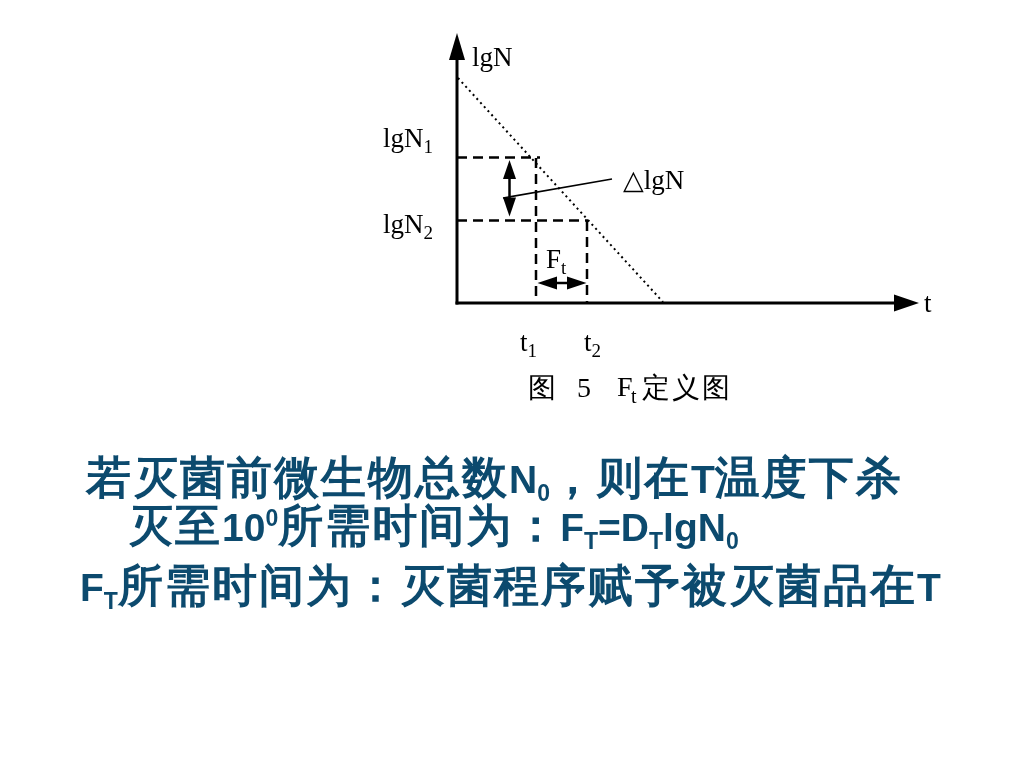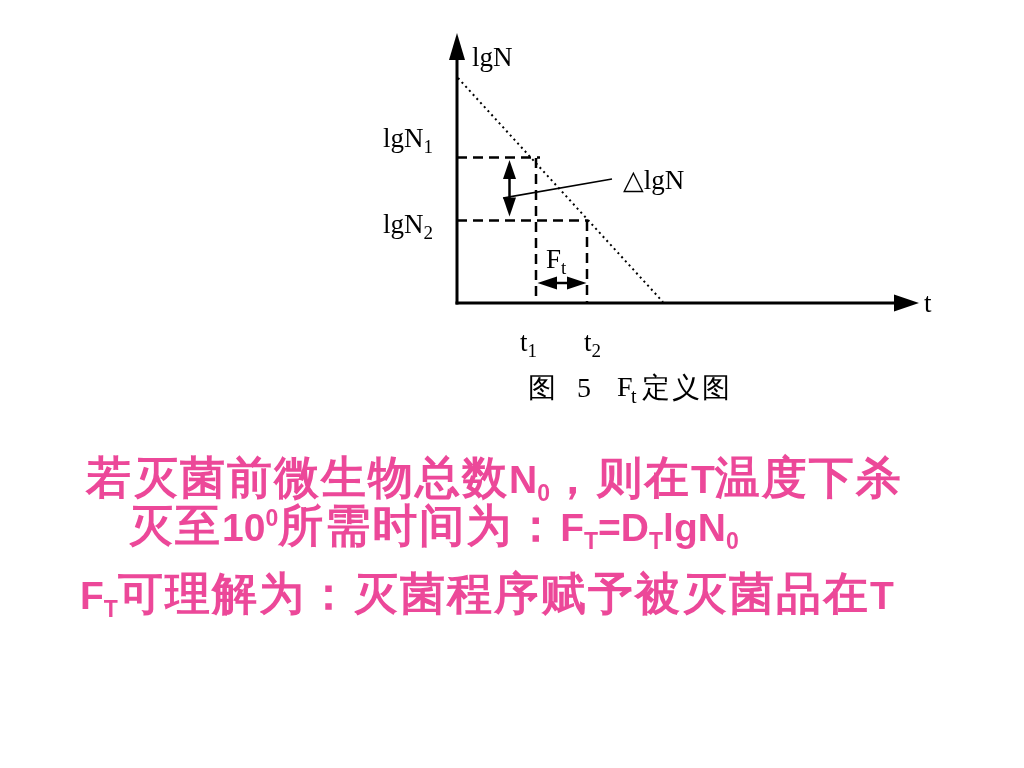--- a/index.html
+++ b/index.html
@@ -2,21 +2,21 @@
 <html><head>
 <meta charset="utf-8">
 <style>
   html, body { margin: 0; padding: 0; background: #ffffff; }
   .slide {
     position: relative;
     width: 1024px;
     height: 768px;
     background: #ffffff;
     overflow: hidden;
-    color: #ec4899;
+    color: #0c4a6e;
   }
   svg.figure { position: absolute; left: 0; top: 0; }
   .stroke { stroke: #000000; fill: none; }
   .fill   { fill: #000000; stroke: none; }
   .fig-text {
     font-family: "Liberation Serif", serif;
     font-size: 27px;
     fill: #000000;
   }
   .fig-sub { font-size: 19px; }
@@ -34,21 +34,21 @@
     left: 80px;
     top: 455px;
     width: 880px;
     font-weight: bold;
   }
   .para {
     margin: 0;
     line-height: 47px;
     font-size: 45px;
   }
-  .para.p1 { padding-left: 48px; text-indent: -42px; margin-bottom: 20px; }
+  .para.p1 { padding-left: 48px; text-indent: -42px; margin-bottom: 12px; }
   .para.p2 { padding-left: 53px; text-indent: -53px; }
   .cjk {
     font-family: "Liberation Serif", serif;
     letter-spacing: 2px;
   }
   .lat {
     font-family: "Liberation Sans", sans-serif;
     font-size: 39px;
     letter-spacing: 0;
   }
@@ -104,16 +104,16 @@
     <g>
       <text class="caption-text caption-no" x="528" y="397">图 5</text>
       <text class="caption-text" x="617" y="396">F</text>
       <text class="caption-text caption-sub" x="631" y="403">t</text>
       <text class="caption-text caption-suffix" x="642" y="397">定义图</text>
     </g>
   </svg>
 
   <main class="text-block">
     <p class="para p1"><span class="cjk">若灭菌前微生物总数</span><span class="lat">N</span><sub class="lat">0</sub><span class="cjk">，则在</span><span class="lat">T</span><span class="cjk">温度下杀</span><br><span class="cjk">灭至</span><span class="lat">10</span><sup class="lat">0</sup><span class="cjk">所需时间为：</span><span class="lat">F</span><sub class="lat">T</sub><span class="lat">=</span><span class="lat">D</span><sub class="lat">T</sub><span class="lat">lgN</span><sub class="lat">0</sub></p>
-    <p class="para p2"><span class="lat">F</span><sub class="lat">T</sub><span class="cjk">可理解为：灭菌程序赋予被灭菌品在</span><span class="lat">T</span><br></p>
+    <p class="para p2"><span class="lat">F</span><sub class="lat">T</sub><span class="cjk">所需时间为：灭菌程序赋予被灭菌品在</span><span class="lat">T</span><br></p>
   </main>
 
 </div>
 
 </body></html>

